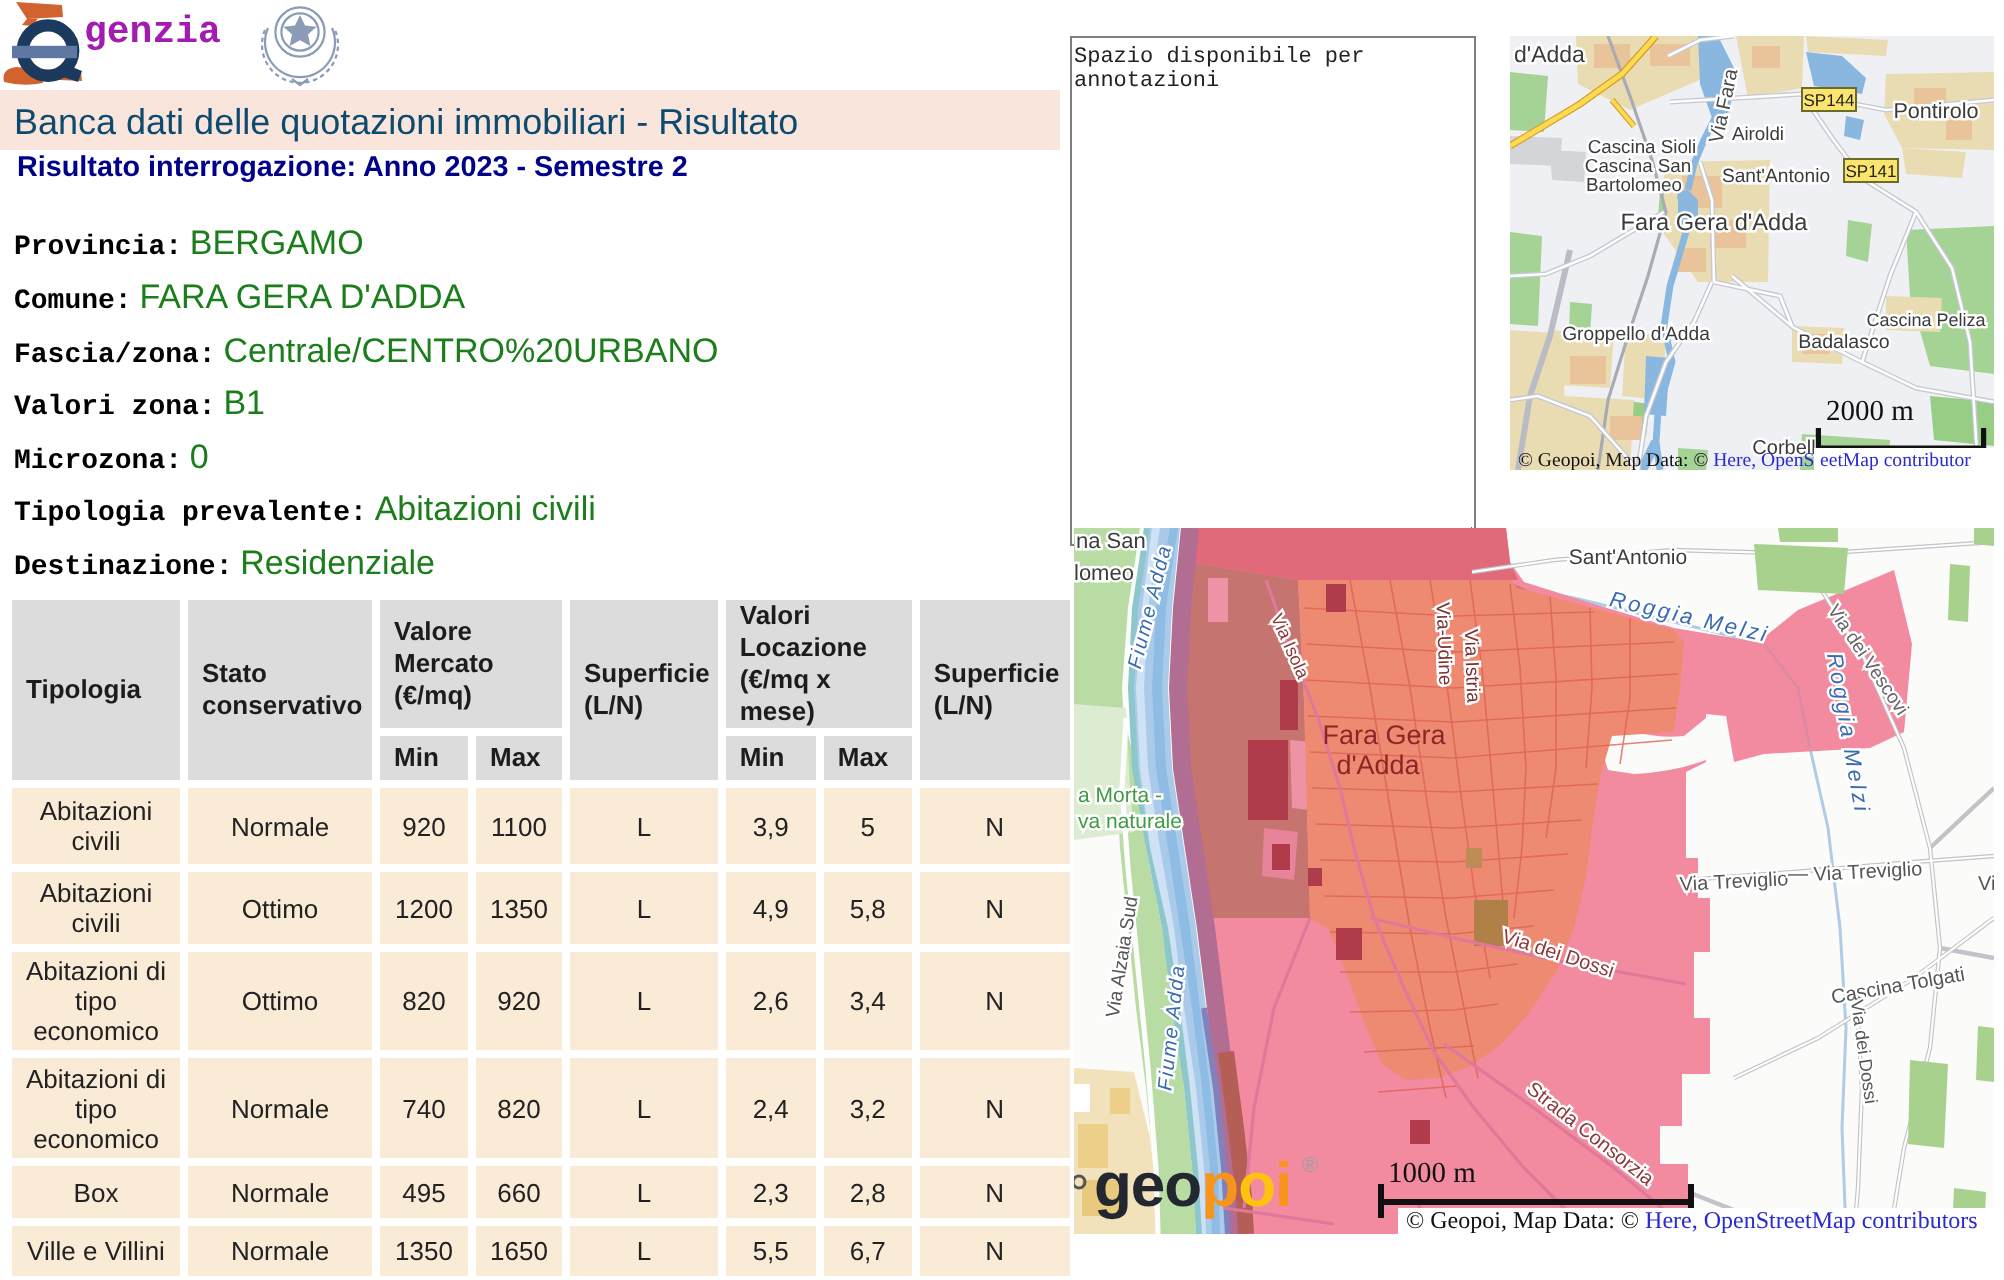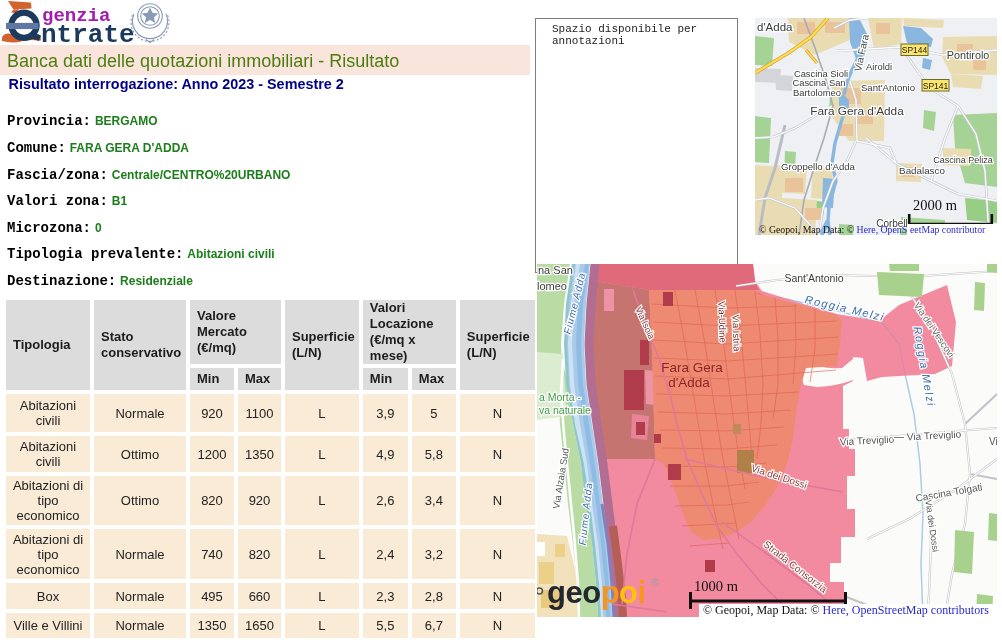--- a/index.html
+++ b/index.html
@@ -1,31 +1,31 @@
 <!DOCTYPE html>
 <html><head>
 <meta charset="utf-8">
 <style>
 html,body{margin:0;padding:0;}
 body{width:1002px;height:640px;position:relative;background:#fff;overflow:hidden;
      font-family:"Liberation Sans",sans-serif;}
 #band{position:absolute;left:0;top:45px;width:530px;height:30px;background:#f9e5dc;}
-#band span{position:absolute;left:7px;top:6px;font-size:18px;color:#4d7c0f;}
+#band span{position:absolute;left:7px;top:6px;font-size:18px;color:#0c4a6e;}
 #ris{position:absolute;left:8.5px;top:76px;font-size:14.4px;font-weight:bold;color:#00008b;}
 .fld{position:absolute;left:7px;white-space:nowrap;font-size:14px;}
 .fld b{font-family:Liberation Mono, monospace;font-size:14px;color:#000;}
-.fld span{font-size:12px;font-weight:bold;color:#1b7e1b;margin-top:20px;}
+.fld span{font-size:17px;font-weight:normal;color:#1b7e1b;margin-top:20px;}
 table{position:absolute;left:2px;top:295.5px;border-collapse:separate;border-spacing:4px;}
 th{background:#dcdcdc;color:#1c1c1c;font-size:13px;font-weight:bold;text-align:left;
    vertical-align:middle;padding:0 4px 0 7px;line-height:16px;}
 td{background:#faebd7;color:#222;font-size:13px;text-align:center;vertical-align:middle;
    line-height:15px;padding:0 2px;}
 #anno{position:absolute;left:535px;top:18px;width:203px;height:255px;box-sizing:border-box;
       border:1px solid #7e7e7e;font:11px/12px "Liberation Mono",monospace;color:#222;
-      padding:4px 0 0 16px;resize:both;outline:none;}
+      padding:4px 0 0 1px;resize:both;outline:none;}
 #map1{position:absolute;left:755px;top:18px;}
 #map2{position:absolute;left:537px;top:264px;}
 #logo{position:absolute;left:0;top:0;width:260px;height:46px;}
 </style>
 </head>
 <body>
 
 <div id="logo">
   <svg width="260" height="46" viewBox="0 0 260 46">
 
@@ -40,21 +40,20 @@
     <g stroke="#8a9bb5" fill="none" stroke-width="1.1">
       <circle cx="150" cy="16" r="12.3"></circle>
       <circle cx="150" cy="16" r="9.3"></circle>
       <path d="M134,14 A17.5,17.5 0 1,0 166,14"></path>
       <path d="M132.5,15 A19,19 0 1,0 167.5,15" stroke-dasharray="2.2 1.8"></path>
       <path d="M146,39.5 L150,42.5 L154,39.5"></path>
     </g>
     <path d="M150,7.5 L152.5,12.8 L158.3,13.4 L154,17.3 L155.2,23 L150,20.1 L144.8,23 L146,17.3 L141.7,13.4 L147.5,12.8 Z" fill="#8a9bb5"></path>
   </svg>
   <span style="position:absolute;left:42px;top:5px;font:bold 19px 'Liberation Mono',monospace;color:#a21caf;">genzia</span>
-  <span style="position:absolute;left:41px;top:20px;font:bold 26px 'Liberation Mono',monospace;color:#1c3a5e;">ntrate</span>
 </div>
 
 <div id="band">
     <span>Banca dati delle quotazioni immobiliari - Risultato</span>
   </div>
 <div id="ris">Risultato interrogazione: Anno 2023 - Semestre 2</div>
 
 <div class="fld" style="top:112.4px"><b>Provincia:</b> <span>BERGAMO</span></div>
 <div class="fld" style="top:139px"><b>Comune:</b> <span>FARA GERA D'ADDA</span></div>
 <div class="fld" style="top:165.6px"><b>Fascia/zona:</b> <span>Centrale/CENTRO%20URBANO</span></div>

